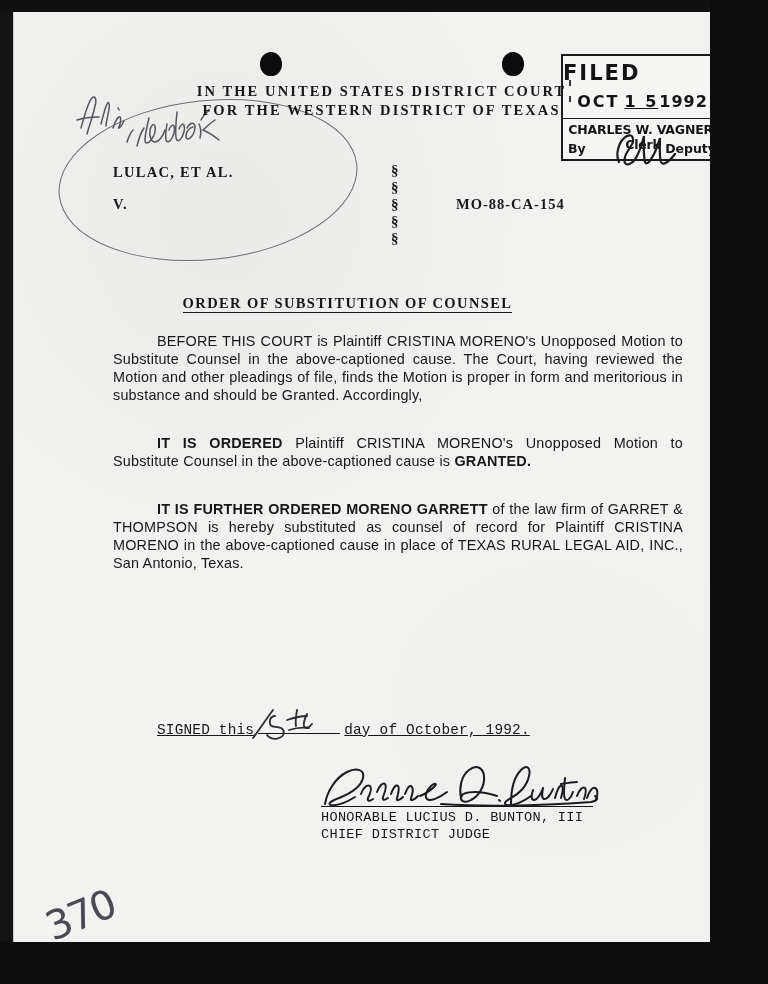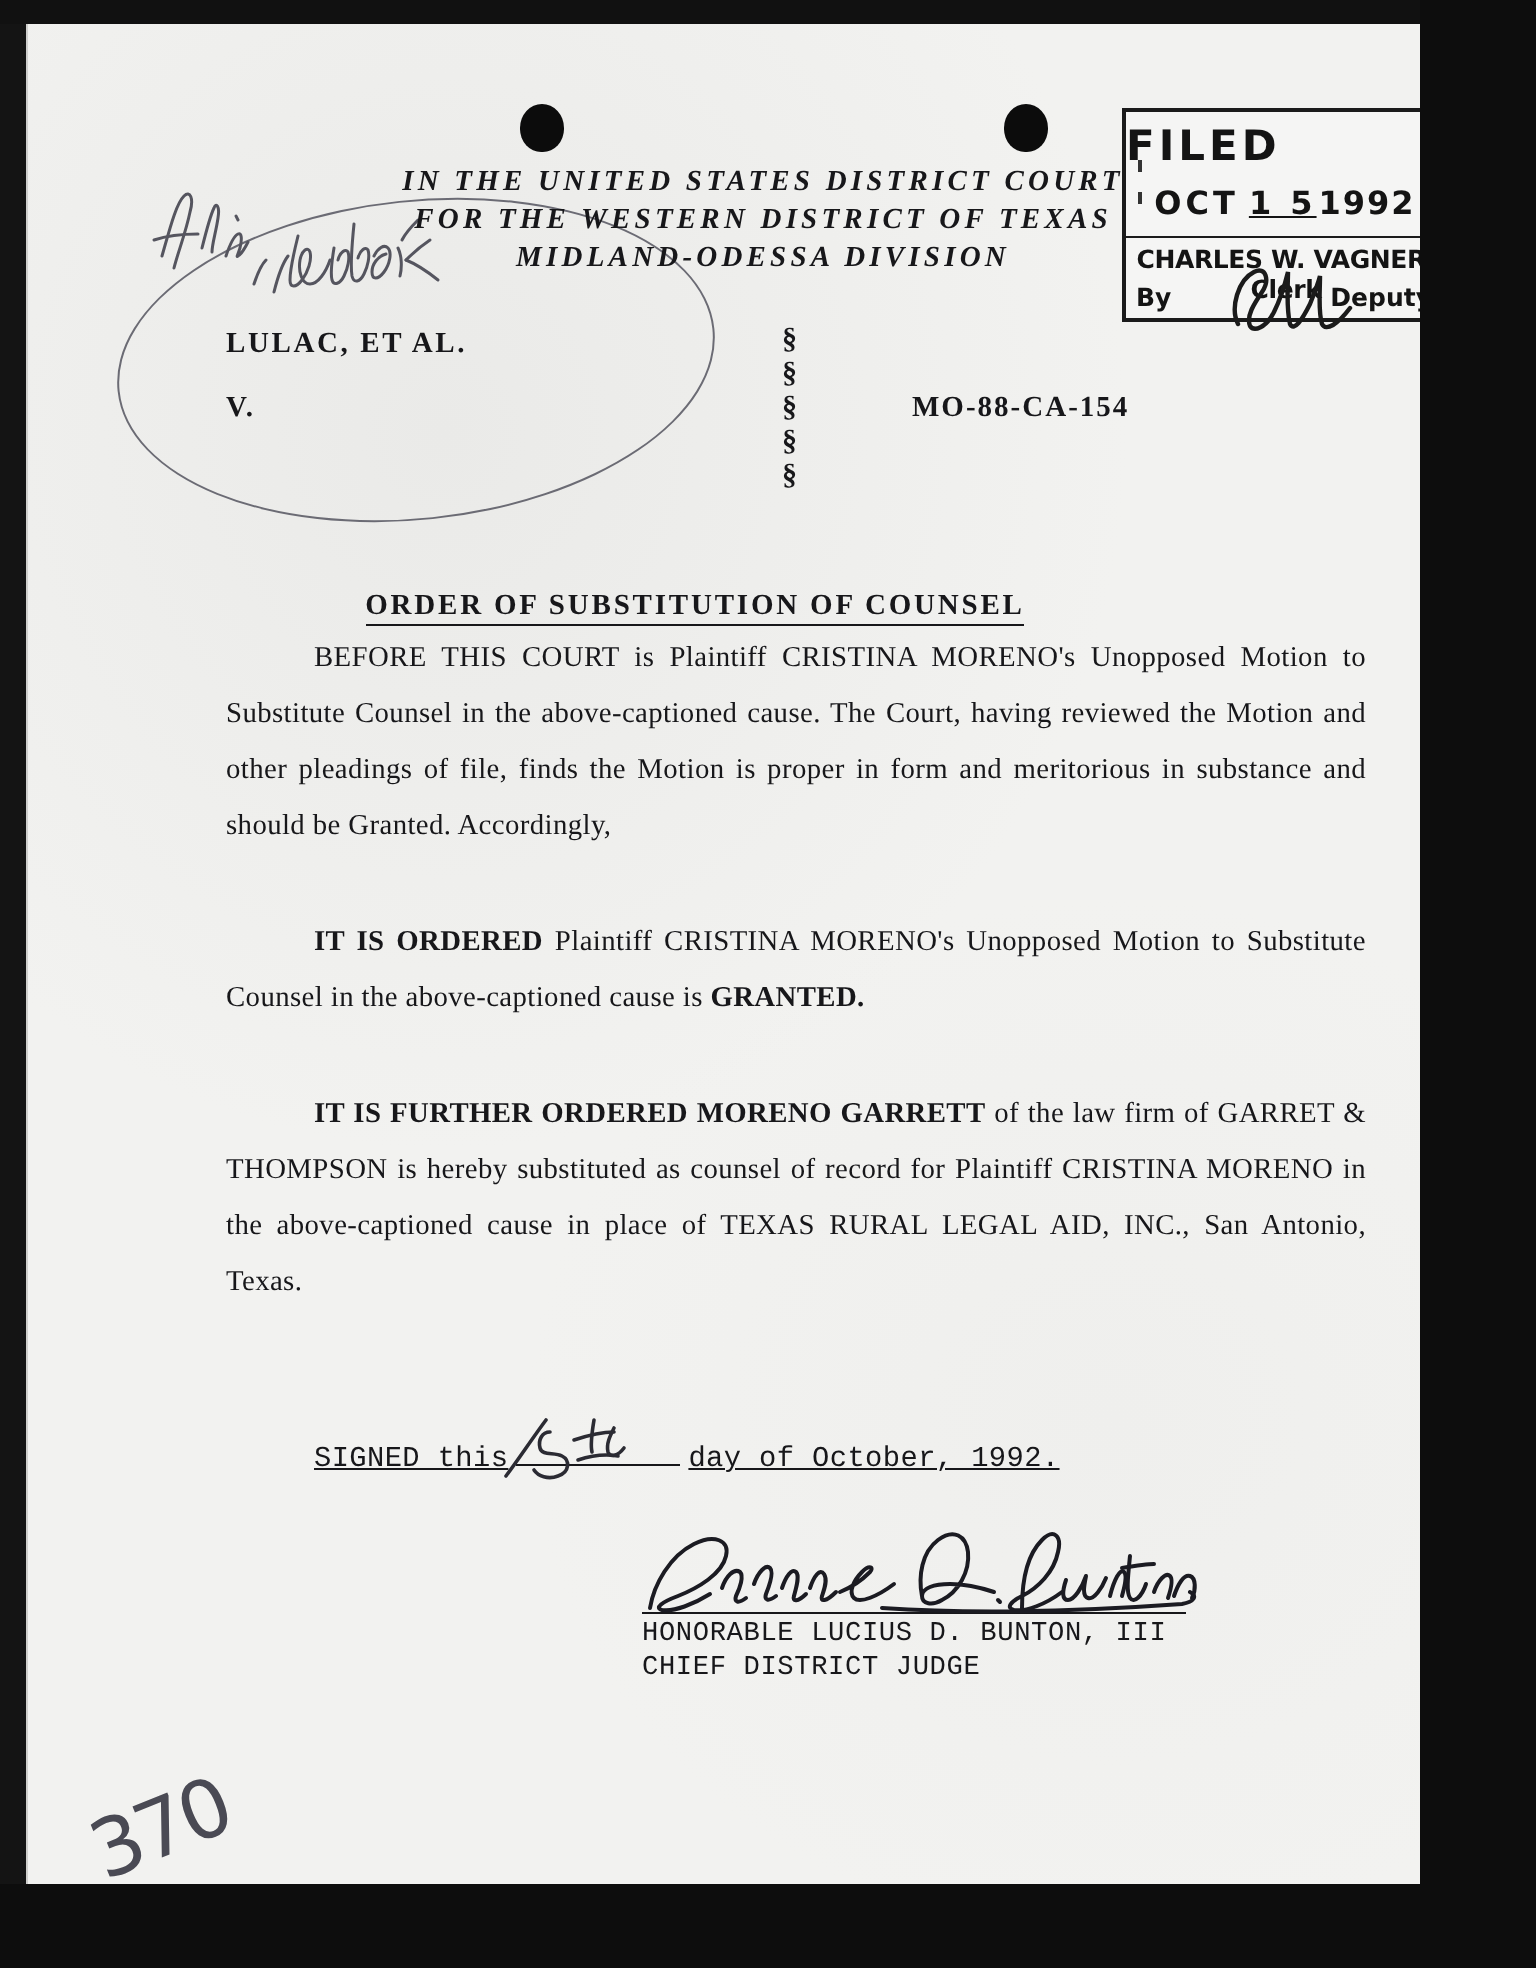--- a/index.html
+++ b/index.html
@@ -152,21 +152,20 @@
     position: absolute;
     left: 0; right: 0; top: 70px;
     text-align: center;
     font-family: "Liberation Serif", "DejaVu Serif", serif;
     font-weight: bold;
     font-size: 14.5px;
     letter-spacing: 2.1px;
     line-height: 19px;
     padding-left: 160px;
     padding-right: 120px;
-    font-style: italic;
   }
   #court-heading .ln { white-space: nowrap; }
 
   
   #caption {
     position: absolute;
     left: 0; right: 0; top: 150px;
     height: 90px;
     font-family: "Liberation Serif", "DejaVu Serif", serif;
     font-weight: bold;
@@ -215,25 +214,25 @@
   }
   #doc-title span {
     border-bottom: 1.5px solid #17171a;
     padding-bottom: 1px;
   }
 
   
   #body-text {
     position: absolute;
     left: 100px;
-    top: 303px;
+    top: 320px;
     width: 570px;
-    font-family: Liberation Serif, serif;
+    font-family: Liberation Sans, sans-serif;
     font-size: 14.4px;
-    line-height: 28px;
+    line-height: 18px;
     letter-spacing: 0.2px;
     color: #17171a;
   }
   #body-text p { margin: 0; }
   #body-text p.para { text-align: justify; text-indent: 44px; }
   #body-text p.spacer { height: 30px; }
   #body-text b { font-weight: bold; }
 
   
   #signed-line {
@@ -342,21 +341,20 @@
       <div class="stamp-sig">
         <svg viewBox="0 0 72 34" xmlns="http://www.w3.org/2000/svg" fill="none" stroke="#1b1b1b" stroke-width="2.2" stroke-linecap="round">
           <path d="M8 30 C4 22, 8 8, 16 4 C22 1, 24 8, 20 14 C16 20, 12 26, 14 31 C16 34, 22 32, 26 24 C30 16, 32 8, 33 4 C33 10, 32 22, 34 30 C36 34, 40 28, 44 20 C46 15, 48 10, 49 6 C49 14, 48 24, 50 30 C52 34, 58 30, 64 22"></path>
         </svg>
       </div>
     </div>
 
     <div id="court-heading" class="ink">
       <div class="ln">IN THE UNITED STATES DISTRICT COURT</div>
       <div class="ln">FOR THE WESTERN DISTRICT OF TEXAS</div>
-      <div class="ln">MIDLAND-ODESSA DIVISION</div>
     </div>
 
     <div id="caption" class="ink">
       <div class="party p0">LULAC, ET AL.</div>
       <div class="party p1">V.</div>
 
       <div class="sec-col">
         <div>§</div>
         <div>§</div>
         <div>§</div>

